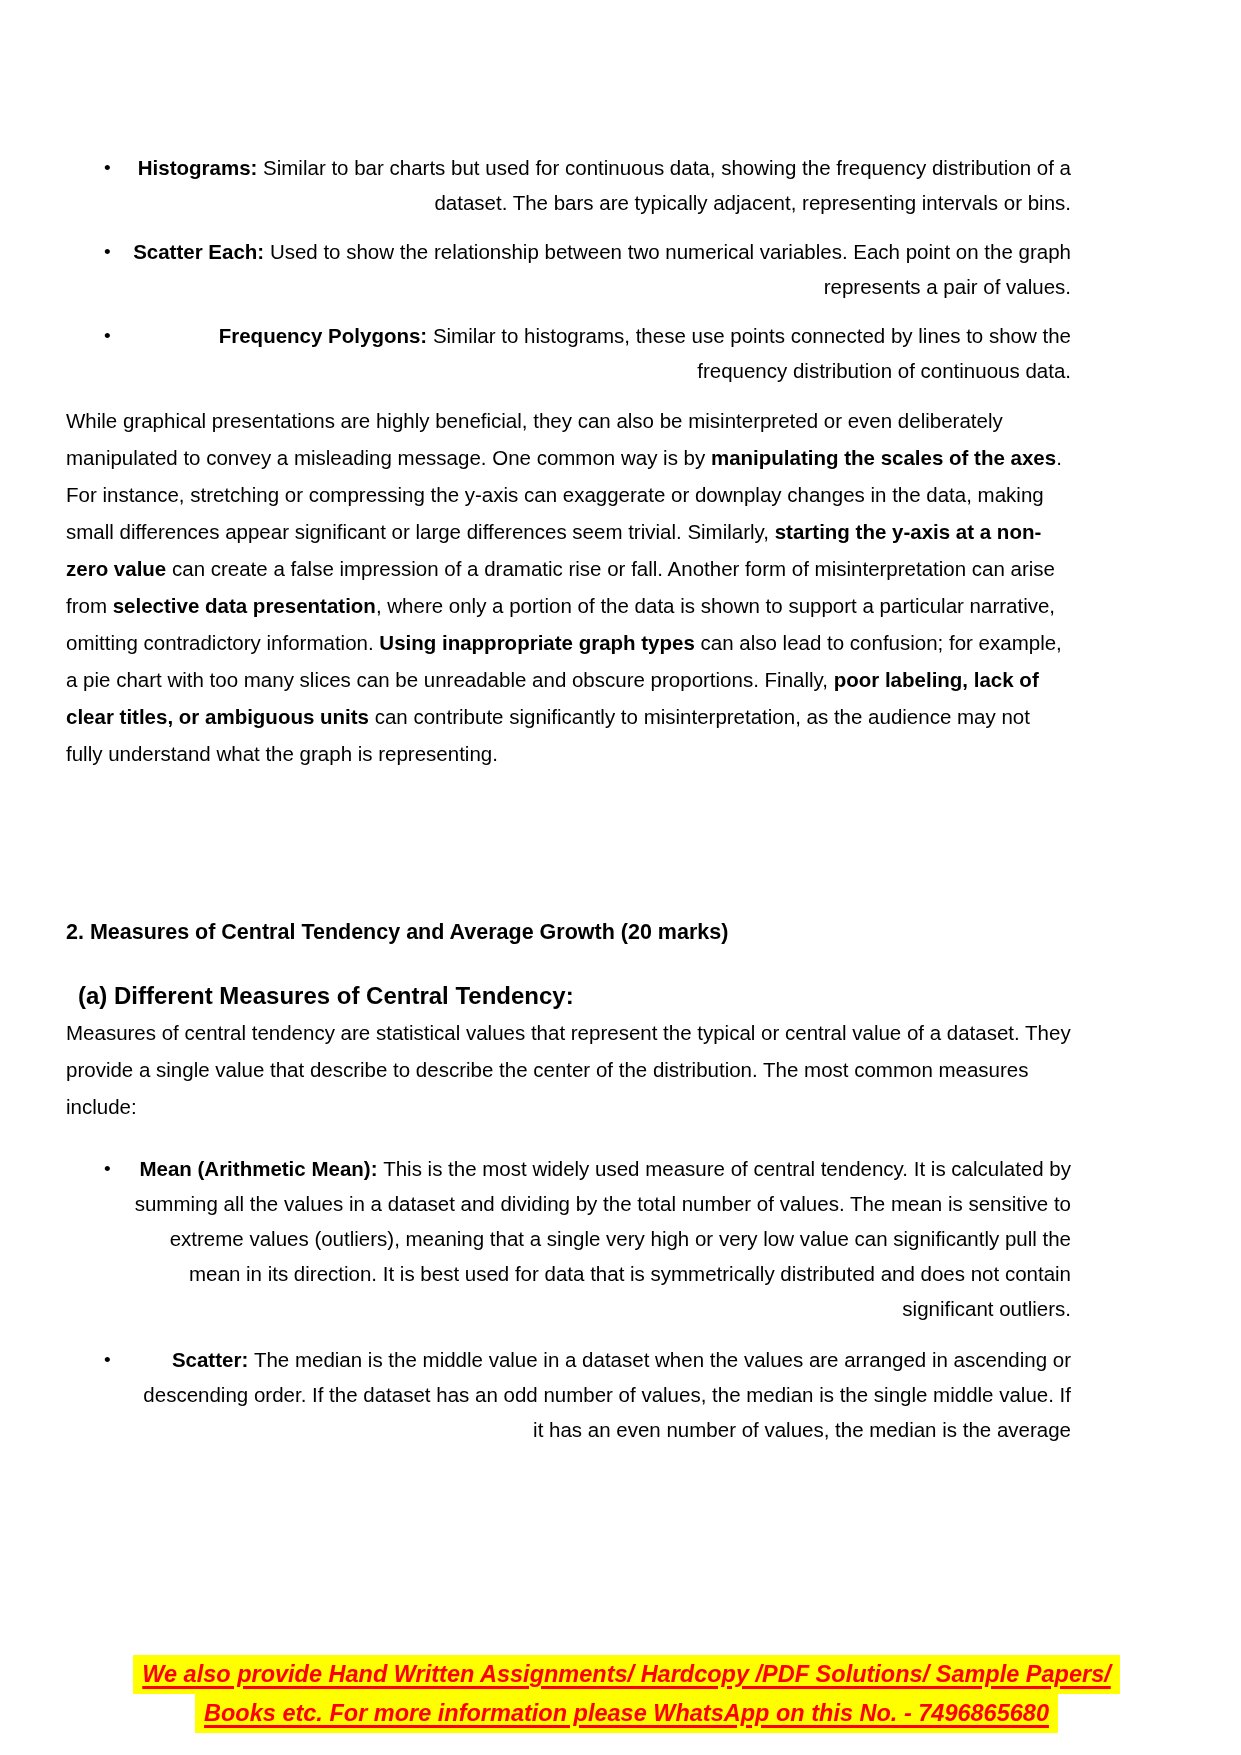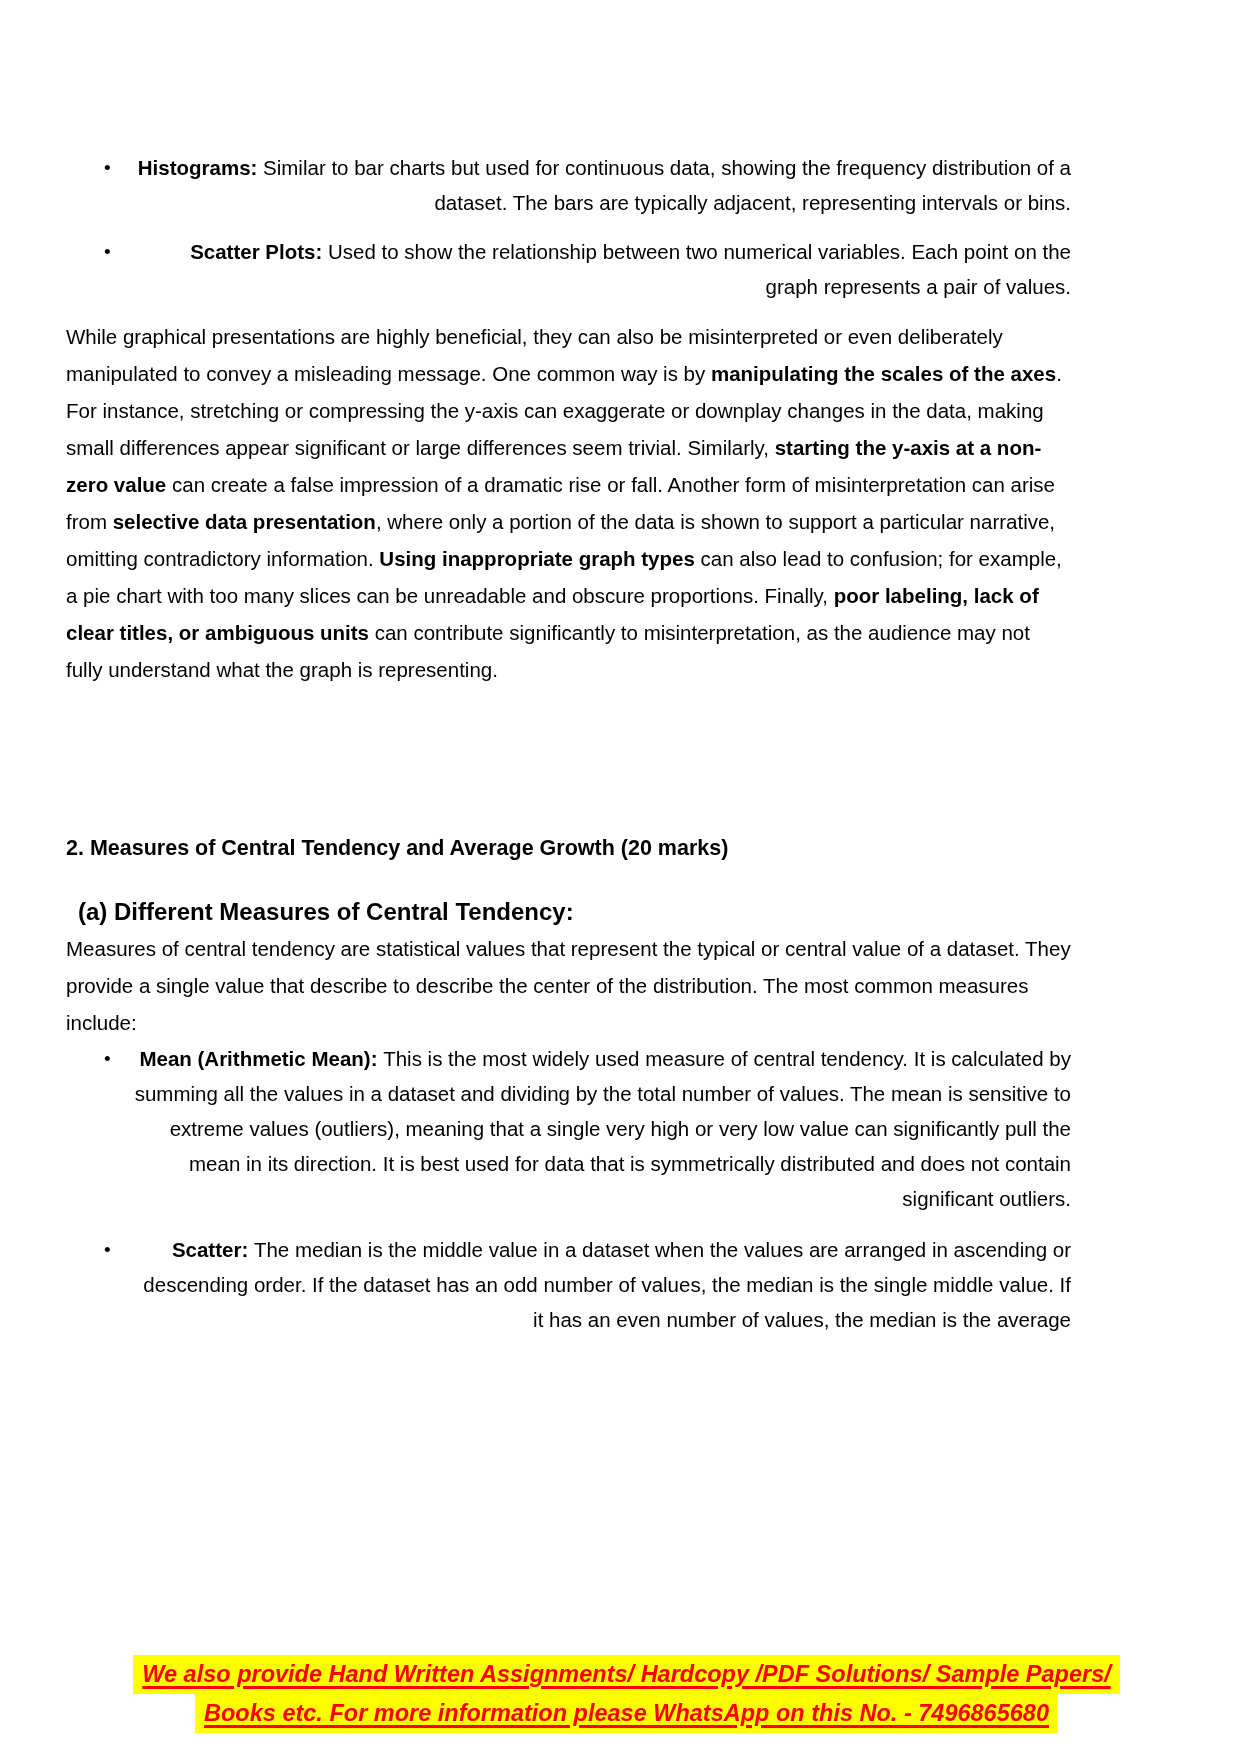--- a/index.html
+++ b/index.html
@@ -53,21 +53,21 @@
     margin:142px 0 4px 0;
   }
   .subsection-heading{
     font-size:24px;
     font-weight:700;
     line-height:37px;
     margin:27px 0 0 12px;
   }
   .intro{ margin-top:0; }
 
-  ul.measures-list{ }
+  ul.measures-list{ margin-top:26px; }
   ul.measures-list li{ margin-bottom:16px; }
 
   .footer{
     position:absolute;
     left:0; bottom:22px;
     width:100%;
     text-align:center;
   }
   .footer-line{ display:block;padding-left:12px; }
   .footer .hl{
@@ -85,21 +85,22 @@
   }
 </style>
 </head>
 <body style="background: rgb(255, 255, 255);">
 
 <div class="page">
   <div class="content">
 
     <ul class="doc-list">
       <li><span class="b">Histograms: </span><span>Similar to bar charts but used for continuous data, showing the frequency distribution of a dataset. The bars are typically adjacent, representing intervals or bins.</span></li>
-      <li><span class="b">Scatter Plots: </span><span>Used to show the relationship between two numerical variables. Each point on the graph represents a pair of values.</span></li>
+      <li><span class="b">Scatter Each: </span><span>Used to show the relationship between two numerical variables. Each point on the graph represents a pair of values.</span></li>
+      <li><span class="b">Frequency Polygons: </span><span>Similar to histograms, these use points connected by lines to show the frequency distribution of continuous data.</span></li>
     </ul>
 
     <p class="body-para"><span>While graphical presentations are highly beneficial, they can also be misinterpreted or even deliberately manipulated to convey a misleading message. One common way is by </span><span class="b">manipulating the scales of the axes</span><span>. For instance, stretching or compressing the y-axis can exaggerate or downplay changes in the data, making small differences appear significant or large differences seem trivial. Similarly, </span><span class="b">starting the y-axis at a non-zero value</span><span> can create a false impression of a dramatic rise or fall. Another form of misinterpretation can arise from </span><span class="b">selective data presentation</span><span>, where only a portion of the data is shown to support a particular narrative, omitting contradictory information. </span><span class="b">Using inappropriate graph types</span><span> can also lead to confusion; for example, a pie chart with too many slices can be unreadable and obscure proportions. Finally, </span><span class="b">poor labeling, lack of clear titles, or ambiguous units</span><span> can contribute significantly to misinterpretation, as the audience may not fully understand what the graph is representing.</span></p>
 
     <h2 class="section-heading">2. Measures of Central Tendency and Average Growth (20 marks)</h2>
 
     <h3 class="subsection-heading">(a) Different Measures of Central Tendency:</h3>
 
     <p class="body-para intro">Measures of central tendency are statistical values that represent the typical or central value of a dataset. They provide a single value that describe to describe the center of the distribution. The most common measures include:</p>
 

